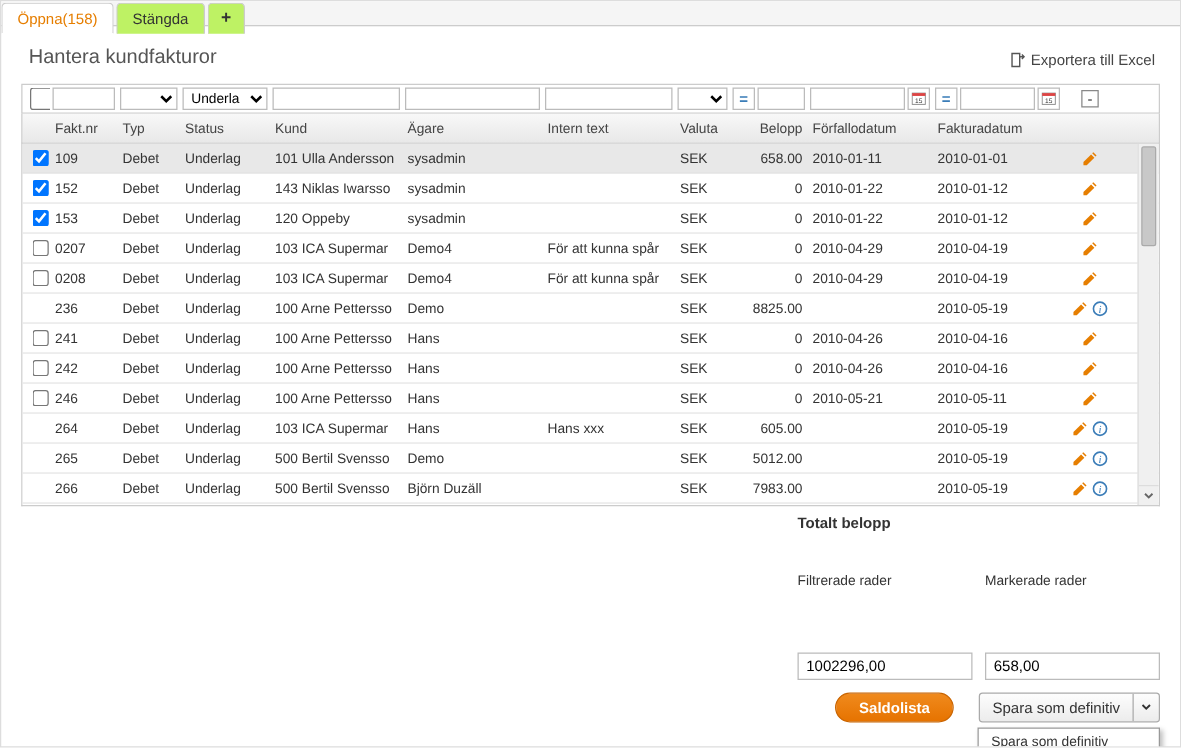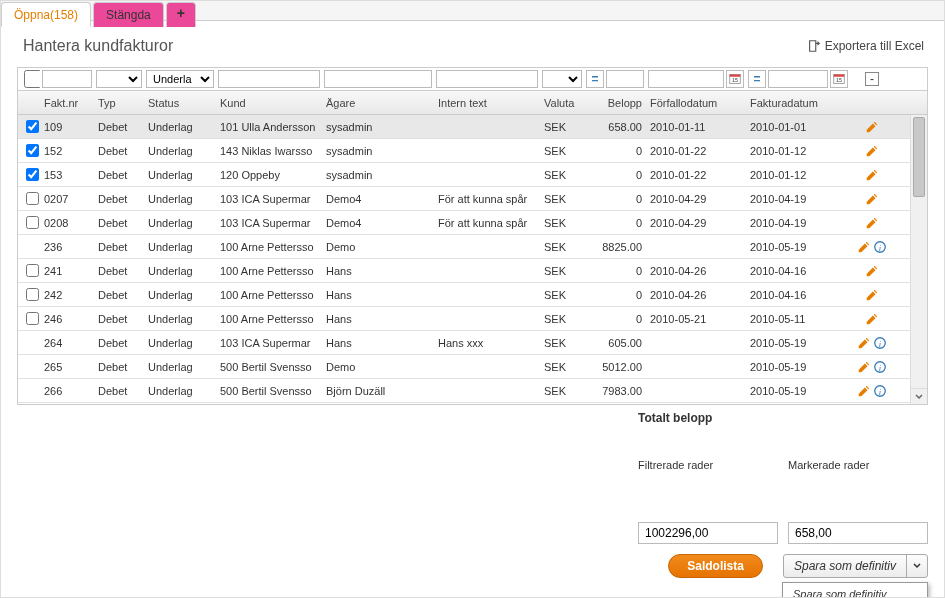--- a/index.html
+++ b/index.html
@@ -17,36 +17,36 @@
   .tabs {
     display: flex;
     border-bottom: 1px solid #ccc;
     background: #f5f5f5;
     height: 20px;
   }
   .tab {
     padding: 5px 12px 4px;
     border: 1px solid #ccc;
     border-bottom: none;
-    background: #ec4899;
+    background: #bef264;
     margin-right: 2px;
     border-radius: 4px 4px 0 0;
     cursor: pointer;
     font-size: 12px;
     position: relative;
     top: 1px;
     height: 25px;
   }
   .tab.active { background: #fff; color: #e67e00; border-bottom: 1px solid #fff; }
   .tab.add { font-weight: bold; font-size: 14px; padding: 2px 10px 4px; }
   .content { padding: 8px 16px 0 16px; }
   .header-row {
     display: flex;
     justify-content: space-between;
-    align-items: center;
+    align-items: flex-end;
     margin: 8px 4px 12px 6px;
   }
   .title { font-size: 16px; color: #555; }
   .export-link { color: #444; cursor: pointer; display: flex; align-items: center; gap: 4px; }
   .export-icon { width: 14px; height: 14px; }
   .filter-row, .header-row-cells, .data-row {
     display: flex;
     align-items: center;
     height: 24px;
     border-bottom: 1px solid #e0e0e0;
@@ -544,21 +544,21 @@
     </div>
     <div class="totals-block">
       <div class="totals-title">&nbsp;</div>
       <div class="totals-label">Markerade rader</div>
       <input class="totals-input" readonly="" value="658,00" style="">
     </div>
   </div>
 
   <div class="actions-row">
     <button class="btn-orange">Saldolista</button>
-    <div style="position:relative;font-style:italic;">
+    <div style="position:relative;">
       <div class="split-btn">
         <div class="main">Spara som definitiv</div>
         <div class="arrow">
           <svg width="8" height="8" viewBox="0 0 8 8">
               <path d="M1 2l3 3 3-3" fill="none" stroke="#333" stroke-width="1.5"></path>
             </svg>
         </div>
       </div>
       <div class="dropdown-menu">
         <div class="item">Spara som definitiv</div>

